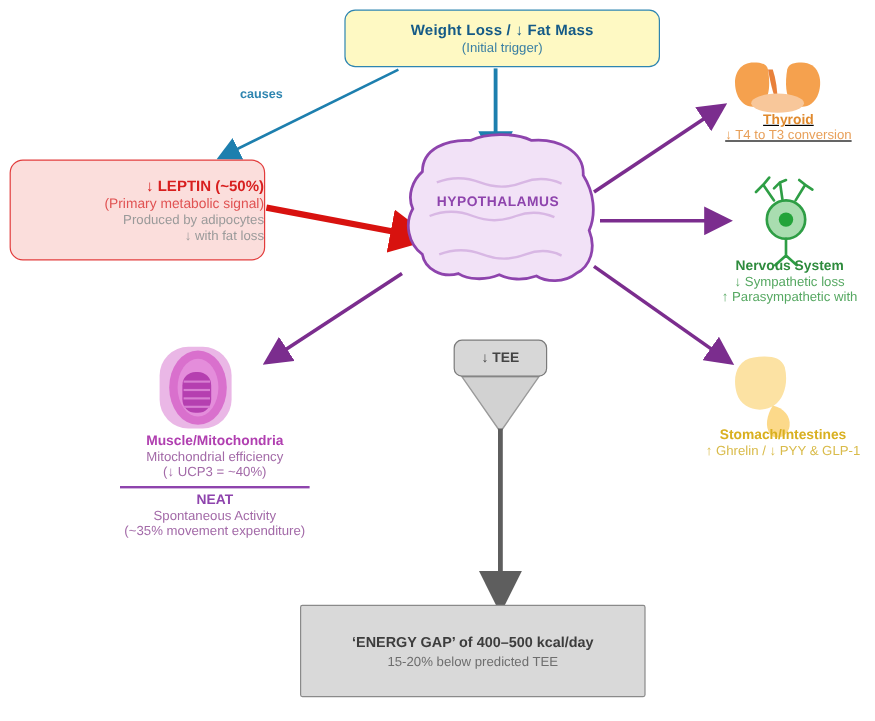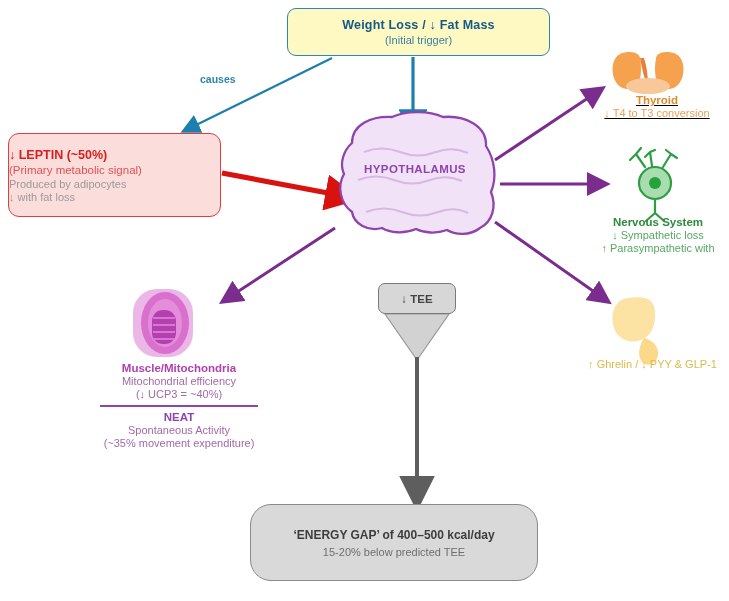--- a/index.html
+++ b/index.html
@@ -12,41 +12,41 @@
   
   #weightloss{left:287px;top:8px;width:263px;height:48px;border:1.6px solid #2e85b0;
      border-radius:9px;background:#fef9c3;display:flex;flex-direction:column;
      align-items:center;justify-content:center;}
   #weightloss .l1{font-size:12.5px;font-weight:bold;color:#145a87;letter-spacing:.2px;}
   #weightloss .l2{font-size:11px;color:#3a7fa3;margin-top:2px;}
 
   
   #leptin{left:8px;top:133px;width:213px;height:84px;border:1.7px solid #e23c3c;
      border-radius:11px;background:#fbdedc;display:flex;flex-direction:column;
-     align-items:flex-start;justify-content:center;}
+     align-items:flex-end;justify-content:center;}
   #leptin .l1{font-size:12.5px;font-weight:bold;color:#d81f1f;}
   #leptin .l2{font-size:11.5px;color:#e05252;margin-top:2px;}
   #leptin .l3{font-size:11px;color:#9a9a9a;margin-top:2px;}
   #leptin .l4{font-size:11px;color:#9a9a9a;margin-top:1px;}
 
   
   #hypo-label{left:340px;top:163px;width:150px;text-align:center;
      font-size:11.5px;font-weight:bold;color:#8e44ad;letter-spacing:.4px;}
 
   
   #causes{left:200px;top:73px;font-size:10.5px;font-weight:bold;color:#2e85b0;}
 
   
   #tee{left:378px;top:283px;width:78px;height:31px;border:1.5px solid #7a7a7a;
      border-radius:7px;background:#d7d7d7;display:flex;align-items:center;
      justify-content:center;font-size:11.5px;font-weight:bold;color:#444;}
 
   
   #energygap{left:250px;top:504px;width:288px;height:77px;border:1.5px solid #8a8a8a;
-     border-radius:21px;background:#d9d9d9;display:flex;flex-direction:column;
+     border-radius:2px;background:#d9d9d9;display:flex;flex-direction:column;
      align-items:center;justify-content:center;}
   #energygap .g1{font-size:12px;font-weight:bold;color:#3d3d3d;}
   #energygap .g2{font-size:11px;color:#6e6e6e;margin-top:4px;}
   #energygap .g3{font-size:12px;font-weight:bold;color:#3d3d3d;margin-top:4px;}
 
   
   .cap{position:absolute;text-align:center;}
   .cap .title{font-weight:bold;font-size:11.5px;}
   .cap .sub{font-size:11px;margin-top:1px;}
 
@@ -175,20 +175,21 @@
     <div class="sub">↓ T4 to T3 conversion</div>
   </div>
 
   <div class="cap" id="nerve-cap">
     <div class="title">Nervous System</div>
     <div class="sub">↓ Sympathetic loss</div>
     <div class="sub">↑ Parasympathetic with</div>
   </div>
 
   <div class="cap" id="gut-cap">
+    <div class="title">Stomach/Intestines</div>
     <div class="sub">↑ Ghrelin / ↓ PYY &amp; GLP-1</div>
   </div>
 
   <div class="cap" id="muscle-cap">
     <div class="title">Muscle/Mitochondria</div>
     <div class="sub">Mitochondrial efficiency</div>
     <div class="sub">(↓ UCP3 = ~40%)</div>
     <div class="rule"></div>
     <div class="neat">NEAT</div>
     <div class="sub">Spontaneous Activity</div>

